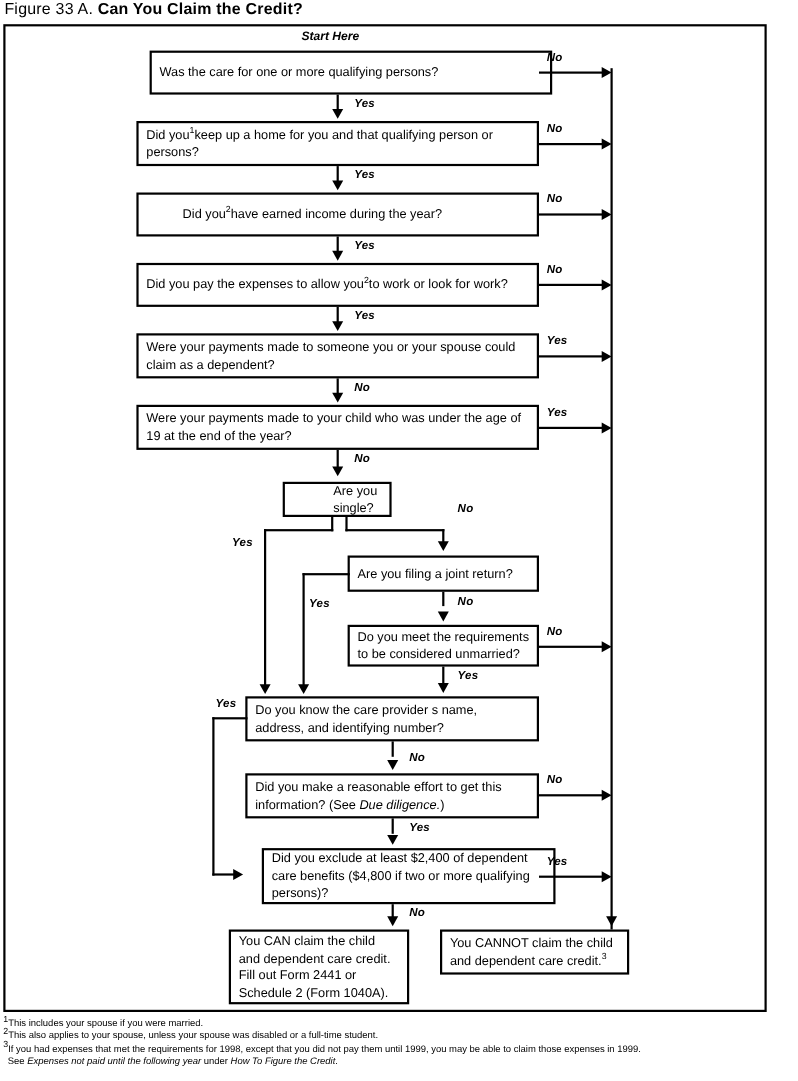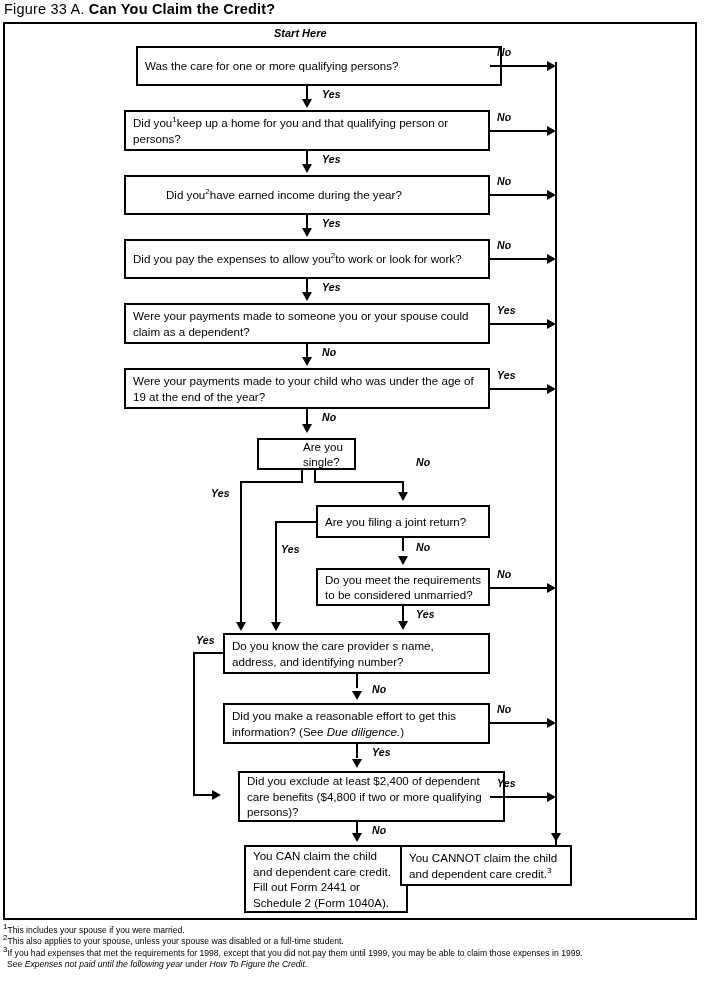--- a/index.html
+++ b/index.html
@@ -104,21 +104,21 @@
 </div>
 
 <div class="node" style="left:223px;top:703px;width:267px;height:41px;">
   <span class="txt"><span>Did you make a reasonable effort to get this information? (See </span><span class="it">Due diligence.</span><span>)</span></span>
 </div>
 
 <div class="node" style="left:223px;top:771px;width:267px;height:51px;margin-left:15px;">
   <span class="txt">Did you exclude at least $2,400 of dependent care benefits ($4,800 if two or more qualifying persons)?</span>
 </div>
 
-<div class="node" style="left:208px;top:845px;width:164px;height:68px;margin-left:36px;">
+<div class="node" style="left:208px;top:845px;width:164px;height:68px;">
   <span class="txt">You CAN claim the child and dependent care credit. Fill out Form 2441 or Schedule 2 (Form 1040A).</span>
 </div>
 
 <div class="node" style="left:400px;top:845px;width:172px;height:41px;">
   <span class="txt"><span>You CANNOT claim the child and dependent care credit.</span><sup>3</sup></span>
 </div>
 
 <div class="line v" style="left:555px;top:62px;height:783px;"></div>
 <div class="arr-d" style="left:551px;top:833px;"></div>
 

